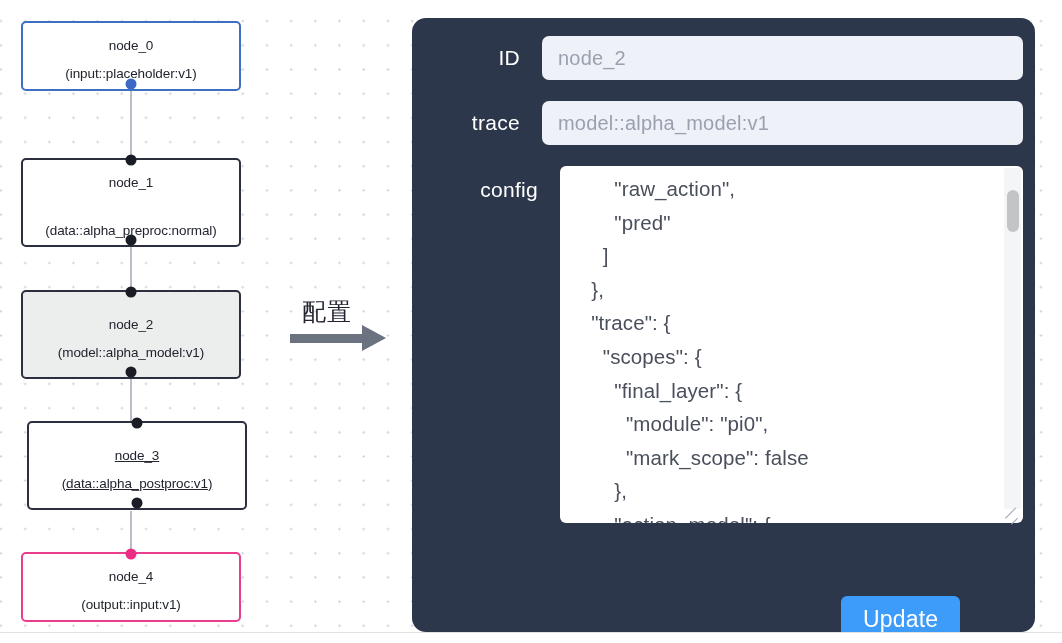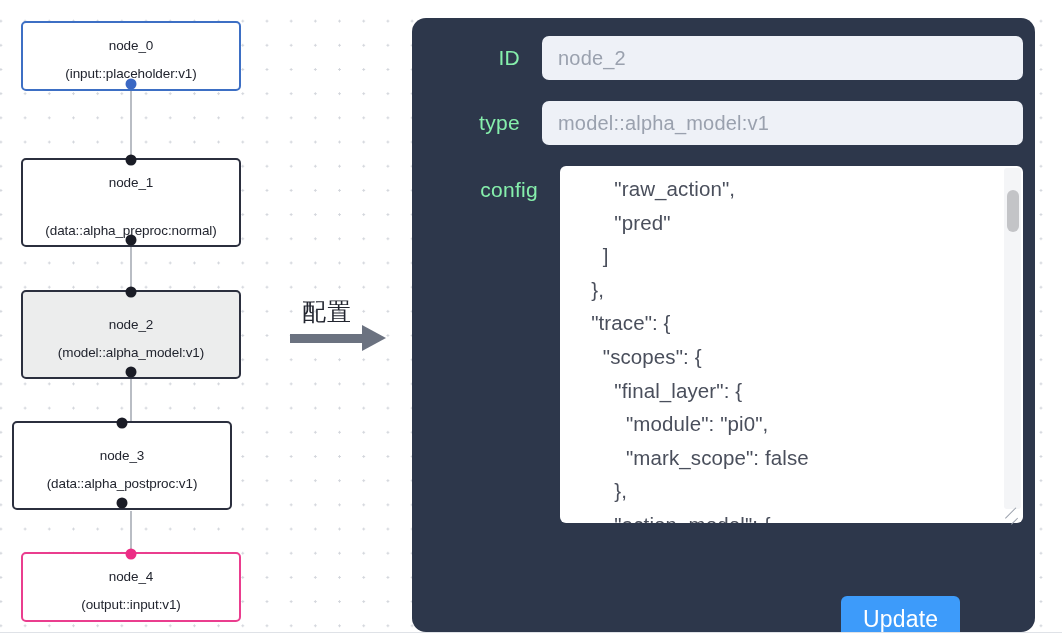--- a/index.html
+++ b/index.html
@@ -133,21 +133,21 @@
     display: flex;
     align-items: center;
     margin-bottom: 21px;
     padding-left: 10px;
   }
   .field-label {
     width: 120px;
     text-align: right;
     padding-right: 22px;
     box-sizing: border-box;
-    color: #86efac;
+    color: #ffffff;
     font-size: 21px;
     letter-spacing: 0.3px;
   }
   .field-label.top-align { align-self: flex-start; padding-top: 12px; }
   .text-input {
     flex: 1;
     margin-right: 12px;
     background: #eef1f7;
     border: none;
     border-radius: 7px;
@@ -261,21 +261,21 @@
     <span class="port" style="bottom:-5.5px;"></span>
   </div>
 
   <div class="node selected" style="left:21px; top:290px; width:220px; height:89px;">
     <span class="nline">node_2</span>
     <span class="nline">(model::alpha_model:v1)</span>
     <span class="port" style="top:-0.5px;"></span>
     <span class="port" style="bottom:-5.5px;"></span>
   </div>
 
-  <div class="node" style="left:12px; top:421px; width:220px; height:89px;">
+  <div class="node" style="left:27px; top:421px; width:220px; height:89px;text-decoration:underline;">
     <span class="nline">node_3</span>
     <span class="nline">(data::alpha_postproc:v1)</span>
     <span class="port" style="top:-0.5px;"></span>
     <span class="port" style="bottom:-5.5px;"></span>
   </div>
 
   <div class="node accent-pink" style="left:21px; top:552px; width:220px; height:70px;">
     <span class="nline">node_4</span>
     <span class="nline">(output::input:v1)</span>
     <span class="port pink" style="top:-0.5px;"></span>
@@ -288,21 +288,21 @@
   </div>
 
   <div id="config-panel">
 
     <div class="field-row">
       <div class="field-label">ID</div>
       <input class="text-input" type="text" value="node_2" style="">
     </div>
 
     <div class="field-row">
-      <div class="field-label">type</div>
+      <div class="field-label">trace</div>
       <input class="text-input" type="text" value="model::alpha_model:v1" style="">
     </div>
 
     <div class="field-row" id="config-row">
       <div class="field-label top-align">config</div>
       <div id="config-textarea-wrap">
         <textarea id="config-textarea" spellcheck="false" style="">        "raw_action",
         "pred"
       ]
     },

